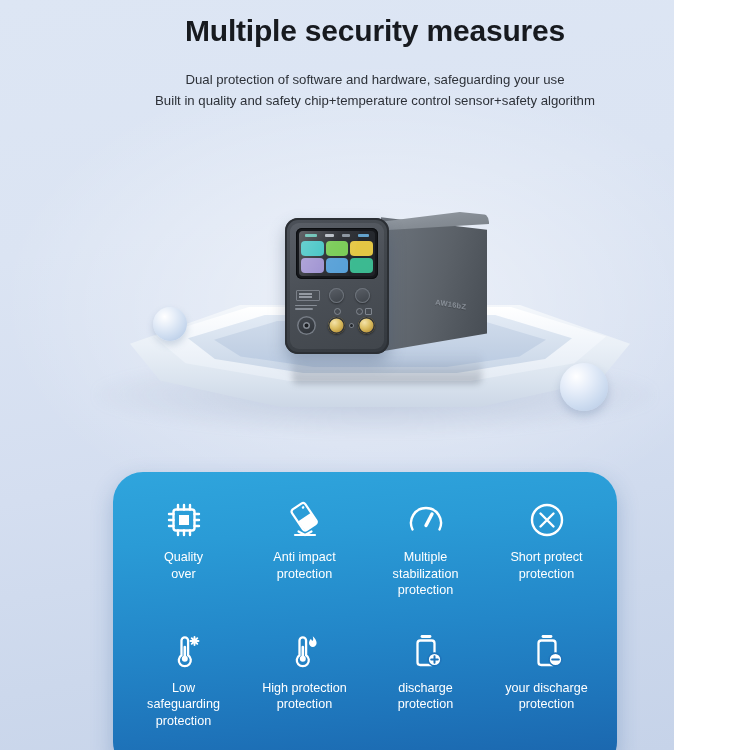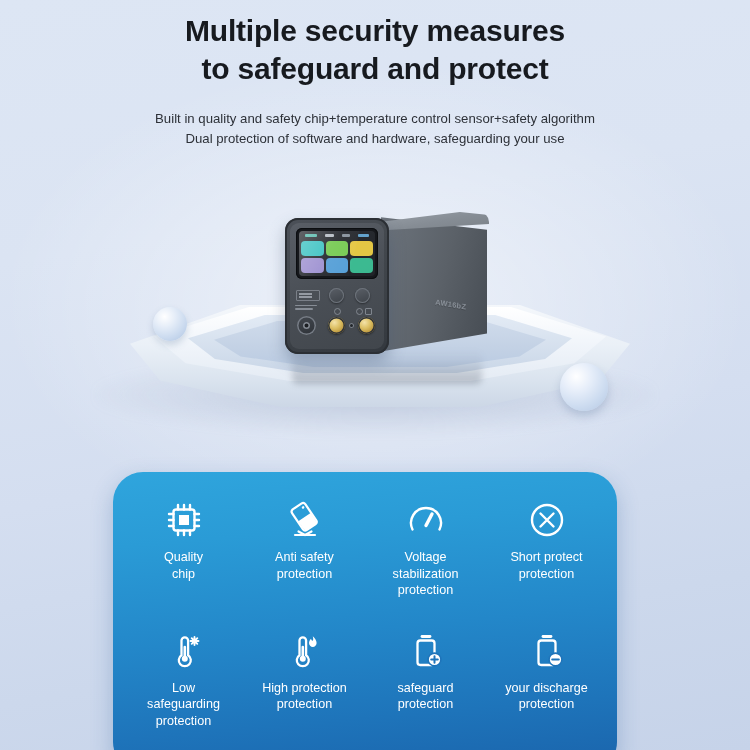--- a/index.html
+++ b/index.html
@@ -8,21 +8,21 @@
   }
   body {
     width: 750px;
     height: 750px;
     font-family: "Liberation Sans", sans-serif;
     overflow: hidden;
   }
 
   #page {
     position: relative;
-    width: 750px;
+    width: 674px;
     height: 750px;
     background:
       radial-gradient(ellipse 520px 330px at 375px 300px, rgba(255,255,255,0.55) 0%, rgba(255,255,255,0.0) 72%),
       linear-gradient(170deg, #dde6f4 0%, #dbe4f3 30%, #d4def0 58%, #ccd8ec 80%, #c6d3e9 100%);
     overflow: hidden;
   }
 
   
   .header {
     position: absolute;
@@ -437,25 +437,24 @@
   }
 </style>
 </head>
 <body>
 
 <div id="page">
 
   <div class="header">
     <h1 class="headline">
       <span class="ln">Multiple security measures</span>
-      <span class="ln">to safeguard and protect</span>
     </h1>
     <p class="subhead">
+      <span class="ln">Dual protection of software and hardware, safeguarding your use</span>
       <span class="ln">Built in quality and safety chip+temperature control sensor+safety algorithm</span>
-      <span class="ln">Dual protection of software and hardware, safeguarding your use</span>
     </p>
   </div>
 
   <div class="scene">
 
     <div class="floor-shade"></div>
 
     <div class="platform-wrap">
       <div class="platform-slab"></div>
       <div class="platform-top"></div>
@@ -526,51 +525,51 @@
         <div class="feat">
           <div class="feat-icon">
             <svg width="40" height="40" viewBox="0 0 40 40" fill="none" stroke="#ffffff" stroke-width="2.4" stroke-linecap="round">
               <rect x="9.5" y="9.5" width="21" height="21" rx="2.5"></rect>
               <rect x="15" y="15" width="10" height="10" fill="#ffffff" stroke="none"></rect>
               <path d="M14 9.5V5M20 9.5V5M26 9.5V5M14 35v-4.5M20 35v-4.5M26 35v-4.5M9.5 14H5M9.5 20H5M9.5 26H5M35 14h-4.5M35 20h-4.5M35 26h-4.5"></path>
             </svg>
           </div>
           <div class="feat-label">
             <span class="ln">Quality</span>
-            <span class="ln">chip</span>
+            <span class="ln">over</span>
           </div>
         </div>
 
         <div class="feat">
           <div class="feat-icon">
             <svg width="40" height="40" viewBox="0 0 40 40" fill="none" stroke="#ffffff" stroke-width="2.2" stroke-linecap="round" stroke-linejoin="round">
               <g transform="rotate(-34 20 18)">
                 <rect x="12" y="4" width="16" height="25" rx="3"></rect>
                 <path d="M12.6 17h14.8v9a3 3 0 0 1-3 3h-8.8a3 3 0 0 1-3-3z" fill="#ffffff" stroke="none"></path>
                 <circle cx="24.3" cy="8.2" r="1.3" fill="#ffffff" stroke="none"></circle>
               </g>
               <path d="M10 35h20"></path>
               <path d="M13.5 31.5L20 35M26.5 31.5L20 35"></path>
             </svg>
           </div>
           <div class="feat-label">
-            <span class="ln">Anti safety</span>
+            <span class="ln">Anti impact</span>
             <span class="ln">protection</span>
           </div>
         </div>
 
         <div class="feat">
           <div class="feat-icon">
             <svg width="40" height="40" viewBox="0 0 40 40" fill="none" stroke="#ffffff" stroke-width="2.4" stroke-linecap="round">
               <path d="M6.5 29.5a15 15 0 1 1 27 0"></path>
               <path d="M20 25.5l6-11.5" stroke-width="3.4"></path>
             </svg>
           </div>
           <div class="feat-label">
-            <span class="ln">Voltage</span>
+            <span class="ln">Multiple</span>
             <span class="ln">stabilization</span>
             <span class="ln">protection</span>
           </div>
         </div>
 
         <div class="feat">
           <div class="feat-icon">
             <svg width="40" height="40" viewBox="0 0 40 40" fill="none" stroke="#ffffff" stroke-width="2.4" stroke-linecap="round">
               <circle cx="20" cy="20" r="15"></circle>
               <path d="M13.5 13.5l13 13M26.5 13.5l-13 13"></path>
@@ -622,21 +621,21 @@
         <div class="feat">
           <div class="feat-icon">
             <svg width="40" height="40" viewBox="0 0 40 40" fill="none" stroke="#ffffff" stroke-width="2.3" stroke-linecap="round" stroke-linejoin="round">
               <path d="M16 5.5h8" stroke-width="2.8"></path>
               <path d="M11.5 12.2a2.7 2.7 0 0 1 2.7-2.7h11.6a2.7 2.7 0 0 1 2.7 2.7v19.1a2.7 2.7 0 0 1-2.7 2.7H14.2a2.7 2.7 0 0 1-2.7-2.7z"></path>
               <circle cx="28.5" cy="28.5" r="6.4" fill="#ffffff" stroke="#1e74ba" stroke-width="1.6"></circle>
               <path d="M28.5 25.2v6.6M25.2 28.5h6.6" stroke="#1e74ba" stroke-width="2"></path>
             </svg>
           </div>
           <div class="feat-label">
-            <span class="ln">safeguard</span>
+            <span class="ln">discharge</span>
             <span class="ln">protection</span>
           </div>
         </div>
 
         <div class="feat">
           <div class="feat-icon">
             <svg width="40" height="40" viewBox="0 0 40 40" fill="none" stroke="#ffffff" stroke-width="2.3" stroke-linecap="round" stroke-linejoin="round">
               <path d="M16 5.5h8" stroke-width="2.8"></path>
               <path d="M11.5 12.2a2.7 2.7 0 0 1 2.7-2.7h11.6a2.7 2.7 0 0 1 2.7 2.7v19.1a2.7 2.7 0 0 1-2.7 2.7H14.2a2.7 2.7 0 0 1-2.7-2.7z"></path>
               <circle cx="28.5" cy="28.5" r="6.4" fill="#ffffff" stroke="#1e74ba" stroke-width="1.6"></circle>

